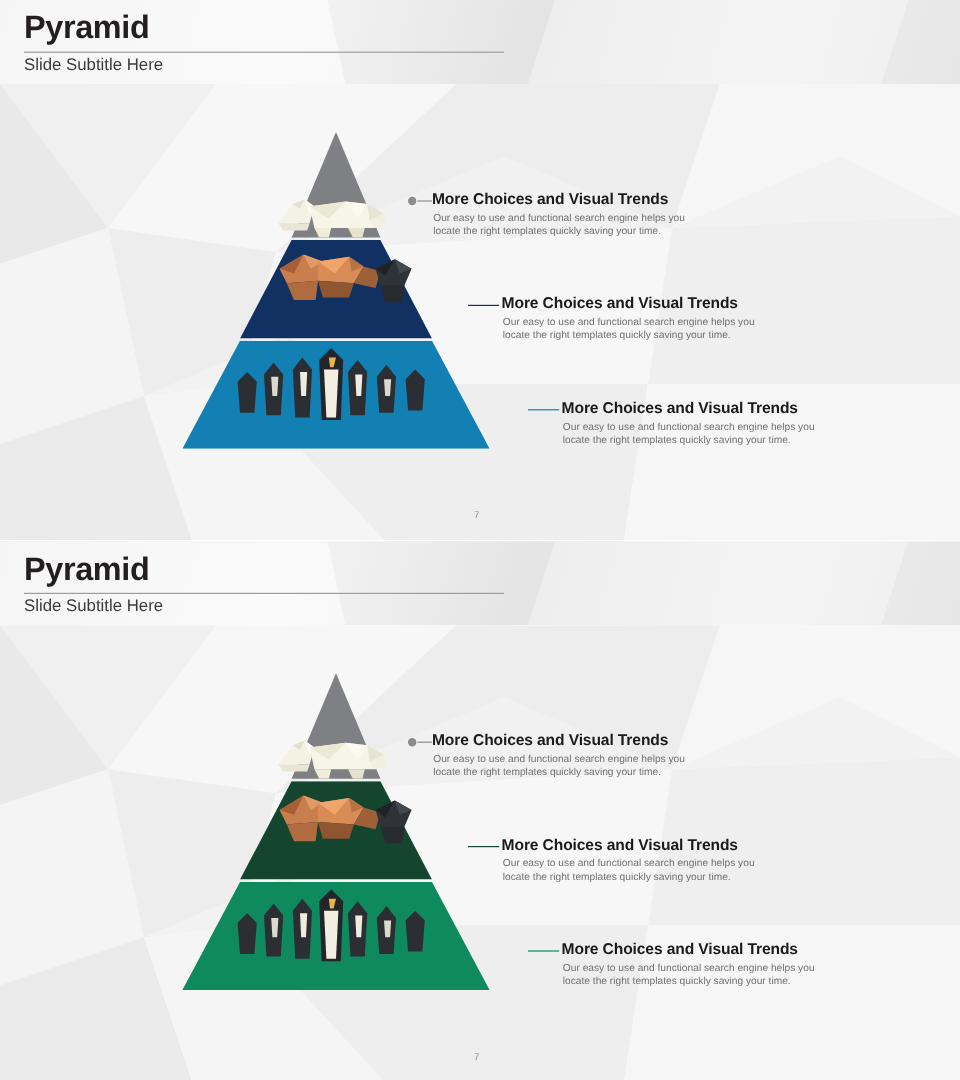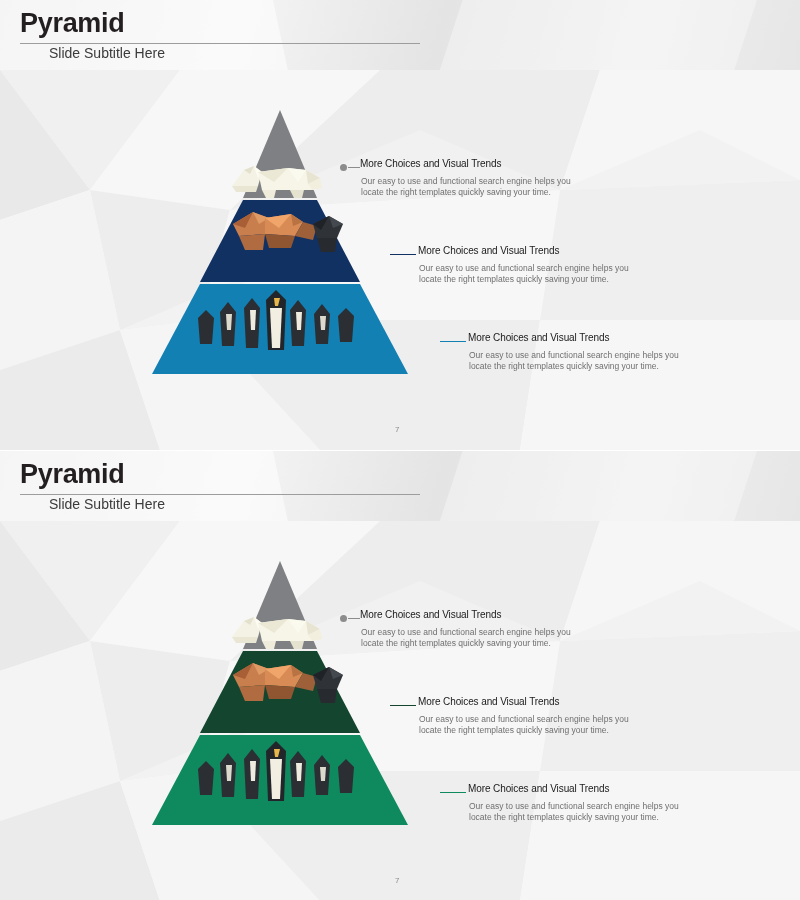--- a/index.html
+++ b/index.html
@@ -61,21 +61,20 @@
     width: 400px; height: 1px;
     background: #9d9d9d;
     z-index: 3;
   }
   .subtitle {
     position: absolute;
     left: 20px; top: 45px;
     font-size: 14px;
     color: #3b3b3b;
     z-index: 3;
-    margin-left: 29px;
   }
 
   
   .body {
     position: absolute;
     left: 0; top: 70px;
     width: 800px;
     height: 380px;
     background: #fbfbfb;
     overflow: hidden;
@@ -115,22 +114,22 @@
     top: 6px; left: 0;
   }
   .lead {
     position: absolute;
     height: 1px;
     top: 9px;
   }
   .c-title {
     position: absolute;
     left: 0; top: 0;
-    font-size: 10px;
-    font-weight: normal;
+    font-size: 13px;
+    font-weight: bold;
     color: #1a1a1a;
     white-space: nowrap;
     letter-spacing: -0.1px;
   }
   .c-body {
     position: absolute;
     left: 1px; top: 18px;
     font-size: 8.5px;
     color: #6f6f6f;
     line-height: 11px;

